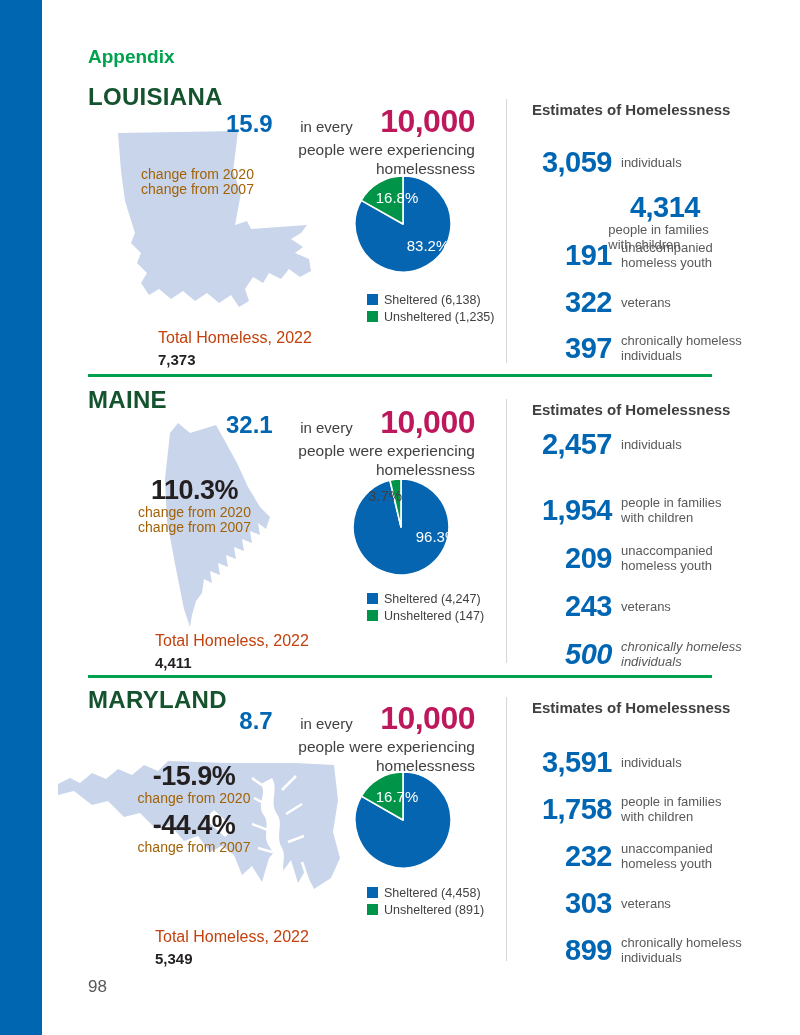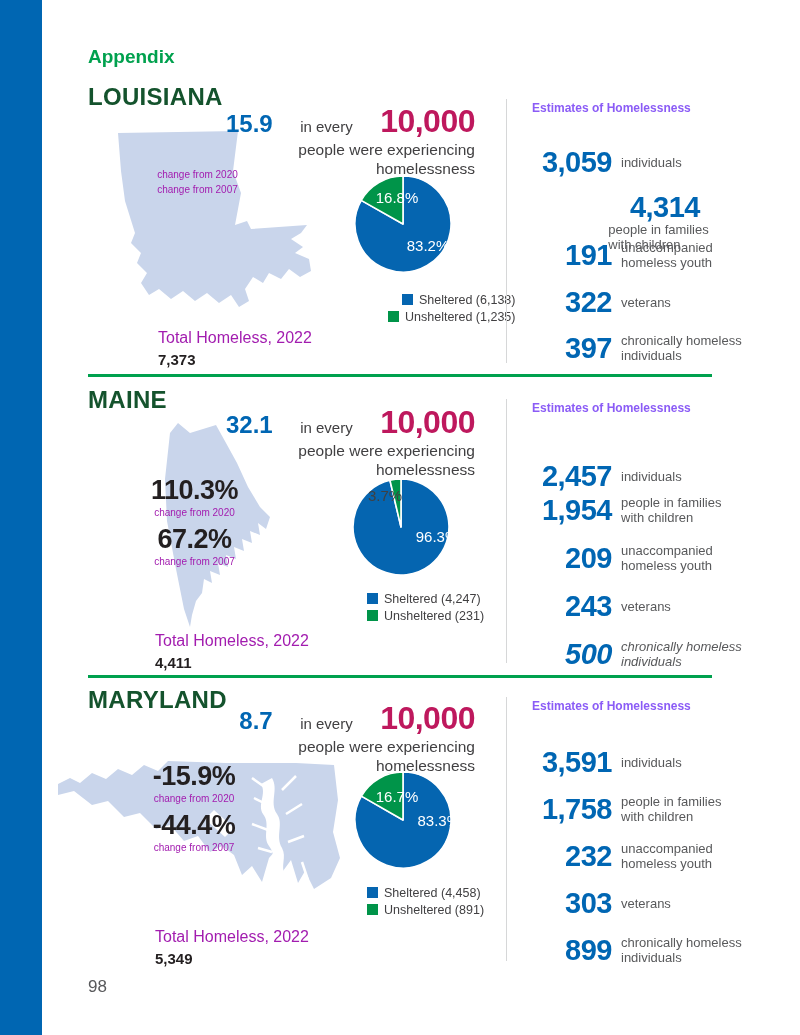--- a/index.html
+++ b/index.html
@@ -13,44 +13,44 @@
   .side-bar { left:0; top:0; width:42px; height:1035px; background:#0066b2; }
 
   .appendix { font-size:19px; font-weight:bold; color:#00a14e; }
   .state-title { font-size:24px; font-weight:bold; color:#14532d; letter-spacing:.3px; }
 
   .map-shape { fill:#c9d5eb; }
 
   .change-block { text-align:center; }
   .pct { font-size:27px; font-weight:bold; color:#231f20; letter-spacing:-.5px; line-height:29px; }
   .pct2 { margin-top:5px; }
-  .pct-label { font-size:10px; color:#a21caf; line-height:15px; }
+  .pct-label { font-size:14px; color:#a16207; line-height:15px; }
 
   .rate { width:250px; text-align:right; }
   .rate-line1 { white-space:nowrap; }
   .rate-num { font-size:24px; font-weight:bold; color:#0066b3; }
   .rate-mid { font-size:15px; color:#414042; margin:0 23px; }
   .rate-per { font-size:32px; font-weight:bold; color:#be185d; letter-spacing:-.5px; }
   .rate-sub { font-size:15.5px; color:#414042; line-height:19px; }
 
   .pie-label { width:64px; text-align:center; font-size:15px; }
   .pie-label.white { color:#ffffff; }
   .pie-label.dark { color:#3f4042; }
 
   .legend { font-size:12.5px; color:#414042; }
   .legend-row { margin-bottom:3px; white-space:nowrap; }
   .swatch { display:inline-block; width:11px; height:11px; margin-right:6px; vertical-align:-1px; }
 
-  .total-label { font-size:16px; color:#a21caf; }
+  .total-label { font-size:16px; color:#c2410c; }
   .total-value { font-size:15px; font-weight:bold; color:#231f20; margin-top:4px; }
 
   .green-divider { left:88px; width:624px; height:3px; background:#00a14e; }
   .vline { left:506px; width:1px; height:264px; background:#d6d7d8; }
 
-  .est-heading { left:532px; font-size:12px; font-weight:bold; color:#8b5cf6; }
+  .est-heading { left:532px; font-size:15px; font-weight:bold; color:#404040; }
   .est-row { left:520px; width:268px; height:34px; display:flex; align-items:center; }
   .est-num { width:92px; text-align:right; font-size:29px; font-weight:bold; color:#0066b3; letter-spacing:-.5px; line-height:30px; }
   .est-label { margin-left:9px; font-size:13px; color:#58595b; line-height:15px; }
   .est-label span { display:block; }
 
   .page-num { font-size:17px; color:#58595b; }
 </style>
 </head>
 <body>
 
@@ -81,21 +81,21 @@
     <div class="rate-sub">homelessness</div>
   </div>
 
   <svg class="abs" style="left:351px; top:172px;" width="104" height="104" viewBox="0 0 104 104">
       <path d="M52,52 L52,4 A48,48 0 1 1 10.231179775862785,28.34908760568198 Z" fill="#0565b0" stroke="#ffffff" stroke-width="1.6" stroke-linejoin="round"></path>
       <path d="M52,52 L10.231179775862785,28.34908760568198 A48,48 0 0 1 52,4 Z" fill="#009449" stroke="#ffffff" stroke-width="1.6" stroke-linejoin="round"></path>
     </svg>
   <div class="abs pie-label white" style="left:365px; top:189px;">16.8%</div>
   <div class="abs pie-label white" style="left:396px; top:237px;">83.2%</div>
 
-  <div class="abs legend" style="left:388px; top:293px;text-align:right;">
+  <div class="abs legend" style="left:367px; top:293px;">
     <div class="legend-row"><span class="swatch" style="background: rgb(5, 101, 176);"></span><span>Sheltered (6,138)</span></div>
     <div class="legend-row"><span class="swatch" style="background: rgb(0, 148, 73);"></span><span>Unsheltered (1,235)</span></div>
   </div>
 
   <div class="abs" style="left:158px; top:329px;">
     <div class="total-label">Total Homeless, 2022</div>
     <div class="total-value">7,373</div>
   </div>
 
   <div class="abs vline" style="top:99px;"></div>
@@ -141,21 +141,20 @@
 
   <div class="abs state-title" style="left:88px; top:386px;">MAINE</div>
 
   <svg class="abs" style="left:162px; top:421px;" width="112" height="208" viewBox="0 0 112 208">
     <path class="map-shape" d="M8,12 L16,2 L28,12 L54,4 L64,22 L75,42 L86,66 L98,86 L108,96 L104,108 L96,102 L98,114 L88,110 L90,122 L80,118 L82,130 L72,126 L74,138 L64,134 L66,146 L56,142 L58,154 L48,150 L50,162 L42,158 L40,172 L34,180 L30,194 L28,206 L22,188 L14,148 L5,100 L3,58 Z"></path>
   </svg>
 
   <div class="abs change-block" style="left:112px; top:476px; width:165px;">
     <div class="pct">110.3%</div>
     <div class="pct-label">change from 2020</div>
-    <div class="pct pct2">67.2%</div>
     <div class="pct-label">change from 2007</div>
   </div>
 
   <div class="abs rate" style="left:225px; top:404px;">
     <div class="rate-line1">
       <span class="rate-num">32.1</span>
       <span class="rate-mid">in every</span>
       <span class="rate-per">10,000</span>
     </div>
     <div class="rate-sub">people were experiencing</div>
@@ -164,32 +163,32 @@
 
   <svg class="abs" style="left:349px; top:475px;" width="104" height="104" viewBox="0 0 104 104">
       <path d="M52,52 L52,4 A48,48 0 1 1 40.94130751952361,5.291271472857929 Z" fill="#0565b0" stroke="#ffffff" stroke-width="1.6" stroke-linejoin="round"></path>
       <path d="M52,52 L40.94130751952361,5.291271472857929 A48,48 0 0 1 52,4 Z" fill="#009449" stroke="#ffffff" stroke-width="1.6" stroke-linejoin="round"></path>
     </svg>
   <div class="abs pie-label dark" style="left:353px; top:487px;">3.7%</div>
   <div class="abs pie-label white" style="left:405px; top:528px;">96.3%</div>
 
   <div class="abs legend" style="left:367px; top:592px;">
     <div class="legend-row"><span class="swatch" style="background: rgb(5, 101, 176);"></span><span>Sheltered (4,247)</span></div>
-    <div class="legend-row"><span class="swatch" style="background: rgb(0, 148, 73);"></span><span>Unsheltered (231)</span></div>
+    <div class="legend-row"><span class="swatch" style="background: rgb(0, 148, 73);"></span><span>Unsheltered (147)</span></div>
   </div>
 
   <div class="abs" style="left:155px; top:632px;">
     <div class="total-label">Total Homeless, 2022</div>
     <div class="total-value">4,411</div>
   </div>
 
   <div class="abs vline" style="top:399px;"></div>
   <div class="abs est-heading" style="top:401px;">Estimates of Homelessness</div>
 
-  <div class="abs est-row" style="top:459px;">
+  <div class="abs est-row" style="top:427px;">
       <div class="est-num">2,457</div>
       <div class="est-label">
         <span>individuals</span>
         <span></span>
       </div>
     </div>
   <div class="abs est-row" style="top:493px;">
       <div class="est-num">1,954</div>
       <div class="est-label">
         <span>people in families</span>
@@ -244,21 +243,21 @@
     </div>
     <div class="rate-sub">people were experiencing</div>
     <div class="rate-sub">homelessness</div>
   </div>
 
   <svg class="abs" style="left:351px; top:768px;" width="104" height="104" viewBox="0 0 104 104">
       <path d="M52,52 L52,4 A48,48 0 1 1 10.380606344104464,28.087114943704467 Z" fill="#0565b0" stroke="#ffffff" stroke-width="1.6" stroke-linejoin="round"></path>
       <path d="M52,52 L10.380606344104464,28.087114943704467 A48,48 0 0 1 52,4 Z" fill="#009449" stroke="#ffffff" stroke-width="1.6" stroke-linejoin="round"></path>
     </svg>
   <div class="abs pie-label white" style="left:365px; top:788px;">16.7%</div>
-  <div class="abs pie-label white" style="left:396px; top:812px;text-align:right;">83.3%</div>
+  <div class="abs pie-label white" style="left:396px; top:860px;text-align:right;">83.3%</div>
 
   <div class="abs legend" style="left:367px; top:886px;">
     <div class="legend-row"><span class="swatch" style="background: rgb(5, 101, 176);"></span><span>Sheltered (4,458)</span></div>
     <div class="legend-row"><span class="swatch" style="background: rgb(0, 148, 73);"></span><span>Unsheltered (891)</span></div>
   </div>
 
   <div class="abs" style="left:155px; top:928px;">
     <div class="total-label">Total Homeless, 2022</div>
     <div class="total-value">5,349</div>
   </div>

